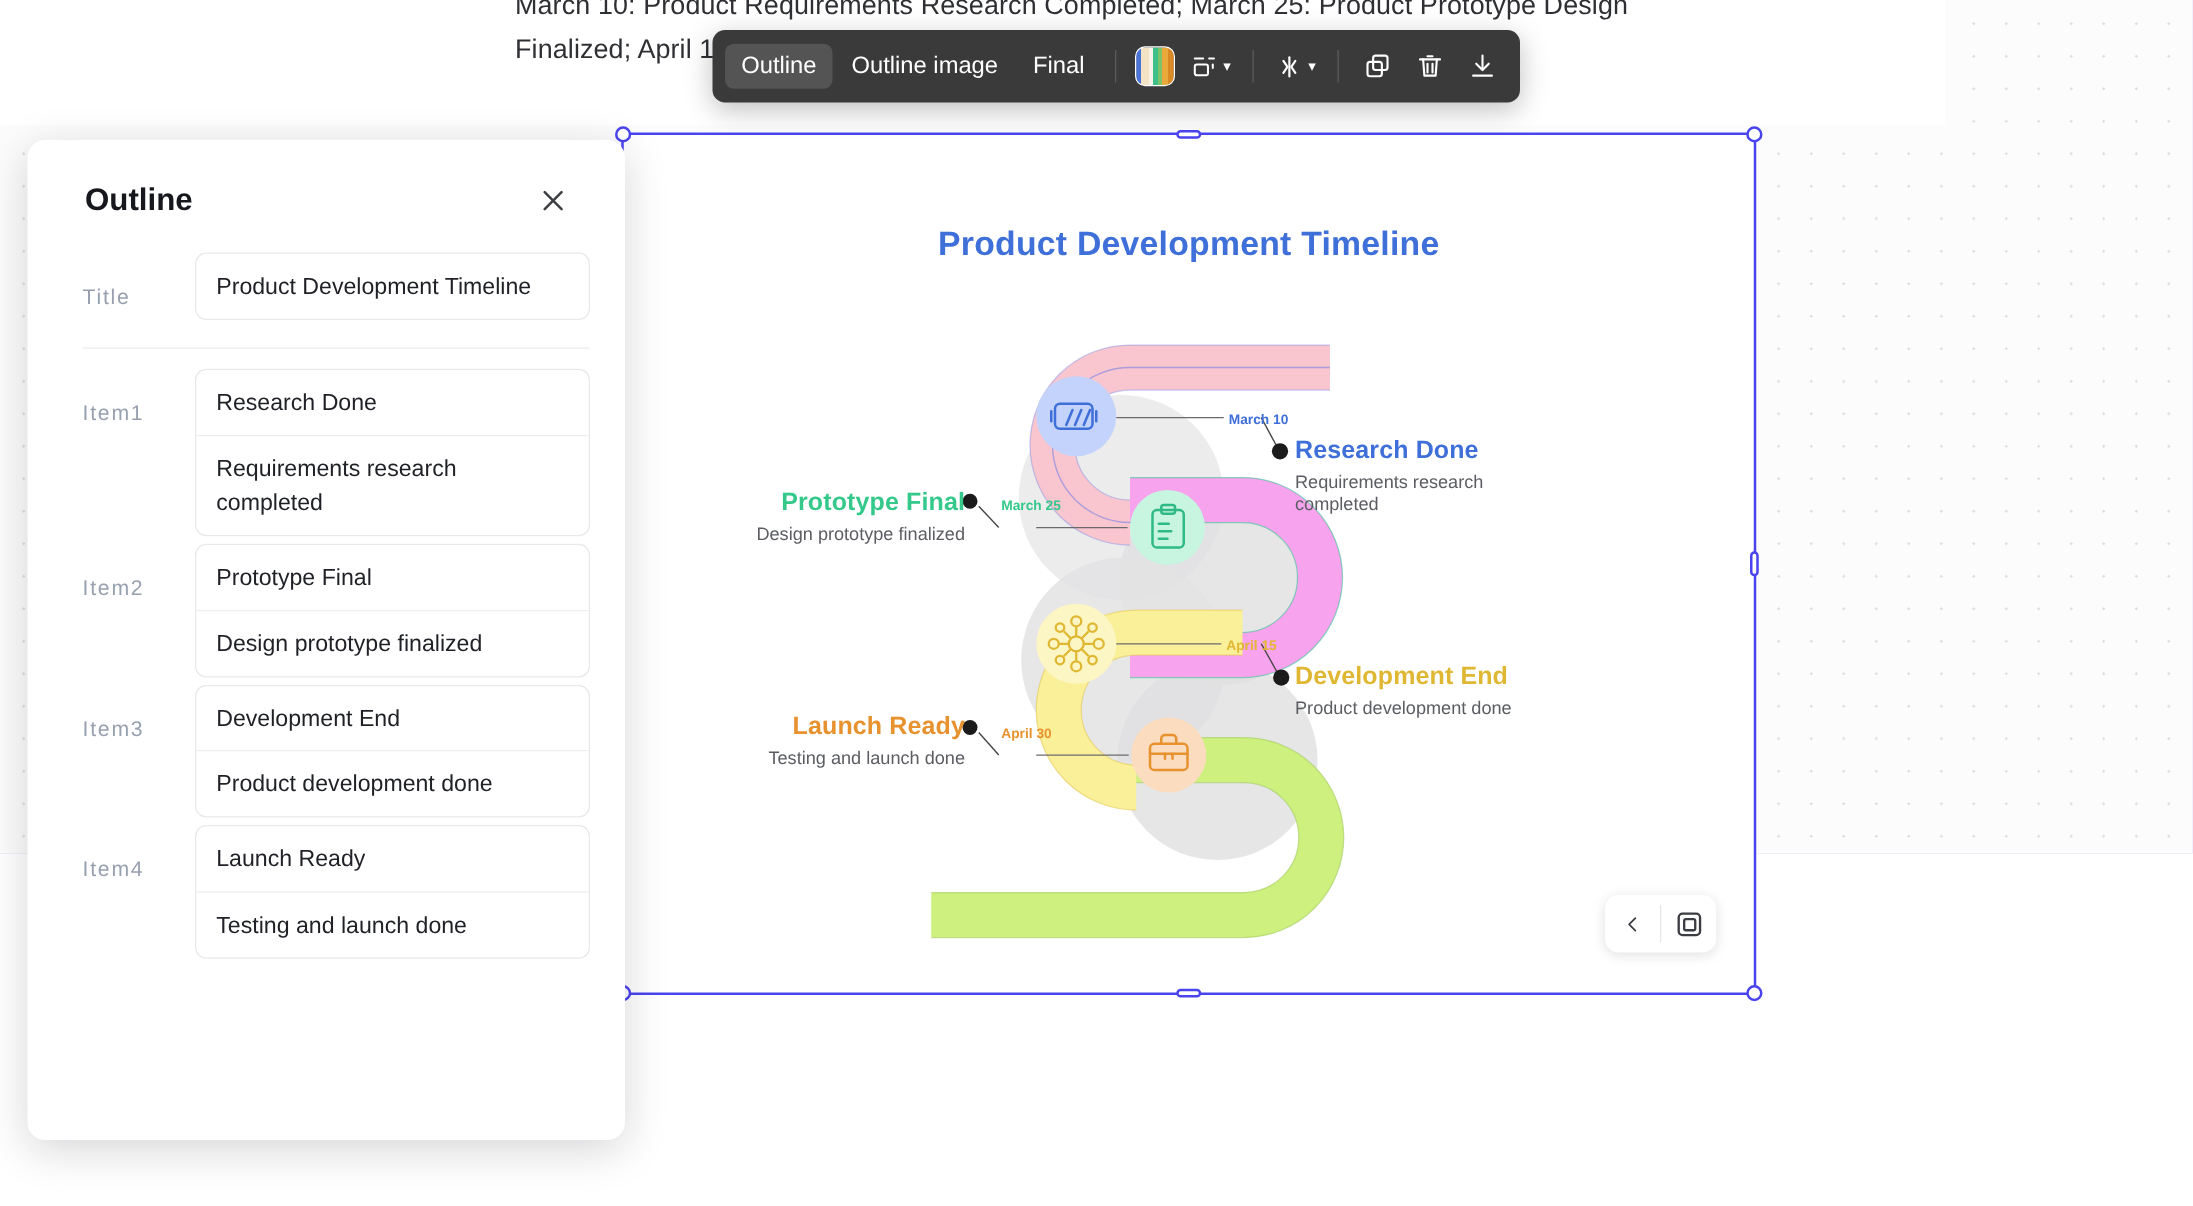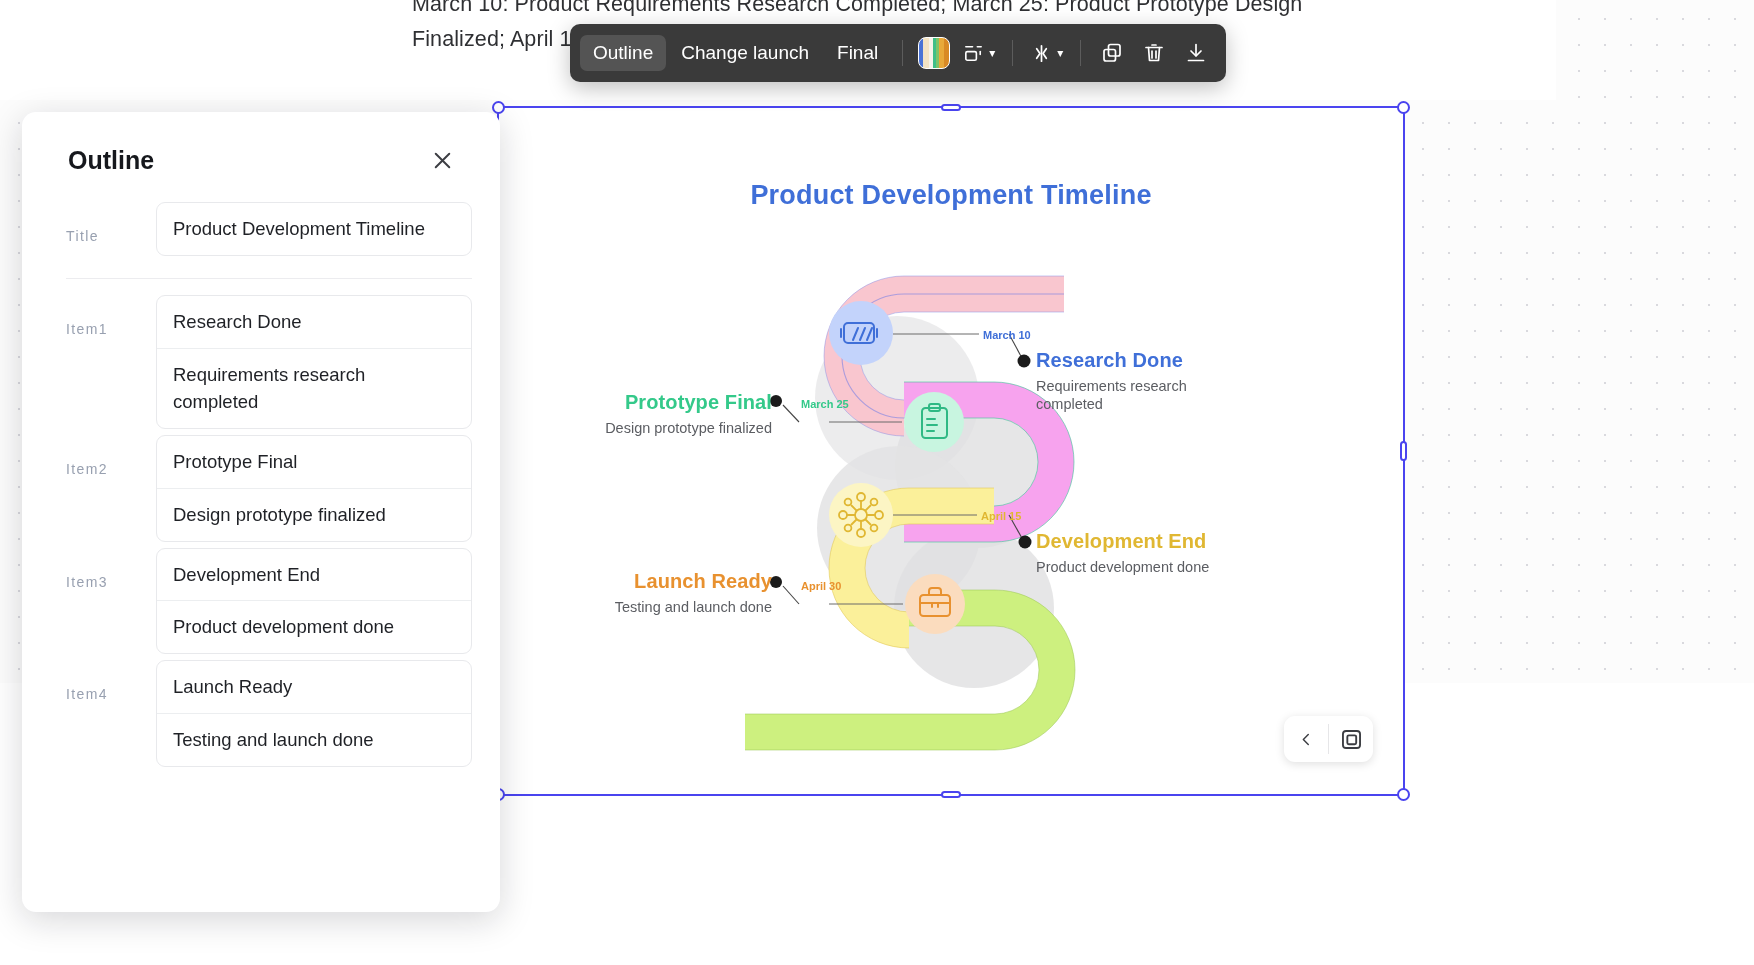--- a/index.html
+++ b/index.html
@@ -164,21 +164,21 @@
   .outline-body { padding: 26px 28px 0 44px; }
   .row {
     display: flex; align-items: flex-start;
     gap: 14px;
     margin-bottom: 6px;
   }
   .row .rlabel {
     width: 76px;
     flex: 0 0 76px;
     color: #98a0b0;
-    font-size: 14px;
+    font-size: 17px;
     letter-spacing: 1.4px;
     padding-top: 26px;
   }
   .row .rbox {
     flex: 1;
     border: 1px solid #e8e9ec;
     border-radius: 9px;
     overflow: hidden;
     background: #fff;
   }
@@ -198,21 +198,21 @@
 <div id="root">
 
   <div class="canvas-bg"></div>
   <div class="doc-sheet"></div>
 
   <div class="doc-text l1">March 10: Product Requirements Research Completed; March 25: Product Prototype Design</div>
   <div class="doc-text l2">Finalized; April 15: Product Development Completed; April 30: Testing and Launch."</div>
 
   <div class="toolbar">
     <div class="tb-btn active">Outline</div>
-    <div class="tb-btn">Change launch</div>
+    <div class="tb-btn">Outline image</div>
     <div class="tb-btn">Final</div>
 
     <div class="tb-sep"></div>
 
     <div class="tb-icon">
       <div class="swatch"></div>
     </div>
 
     <div class="tb-icon wide">
       <svg width="23" height="23" viewBox="0 0 24 24" fill="none" stroke="currentColor" stroke-width="1.7" stroke-linecap="round">

